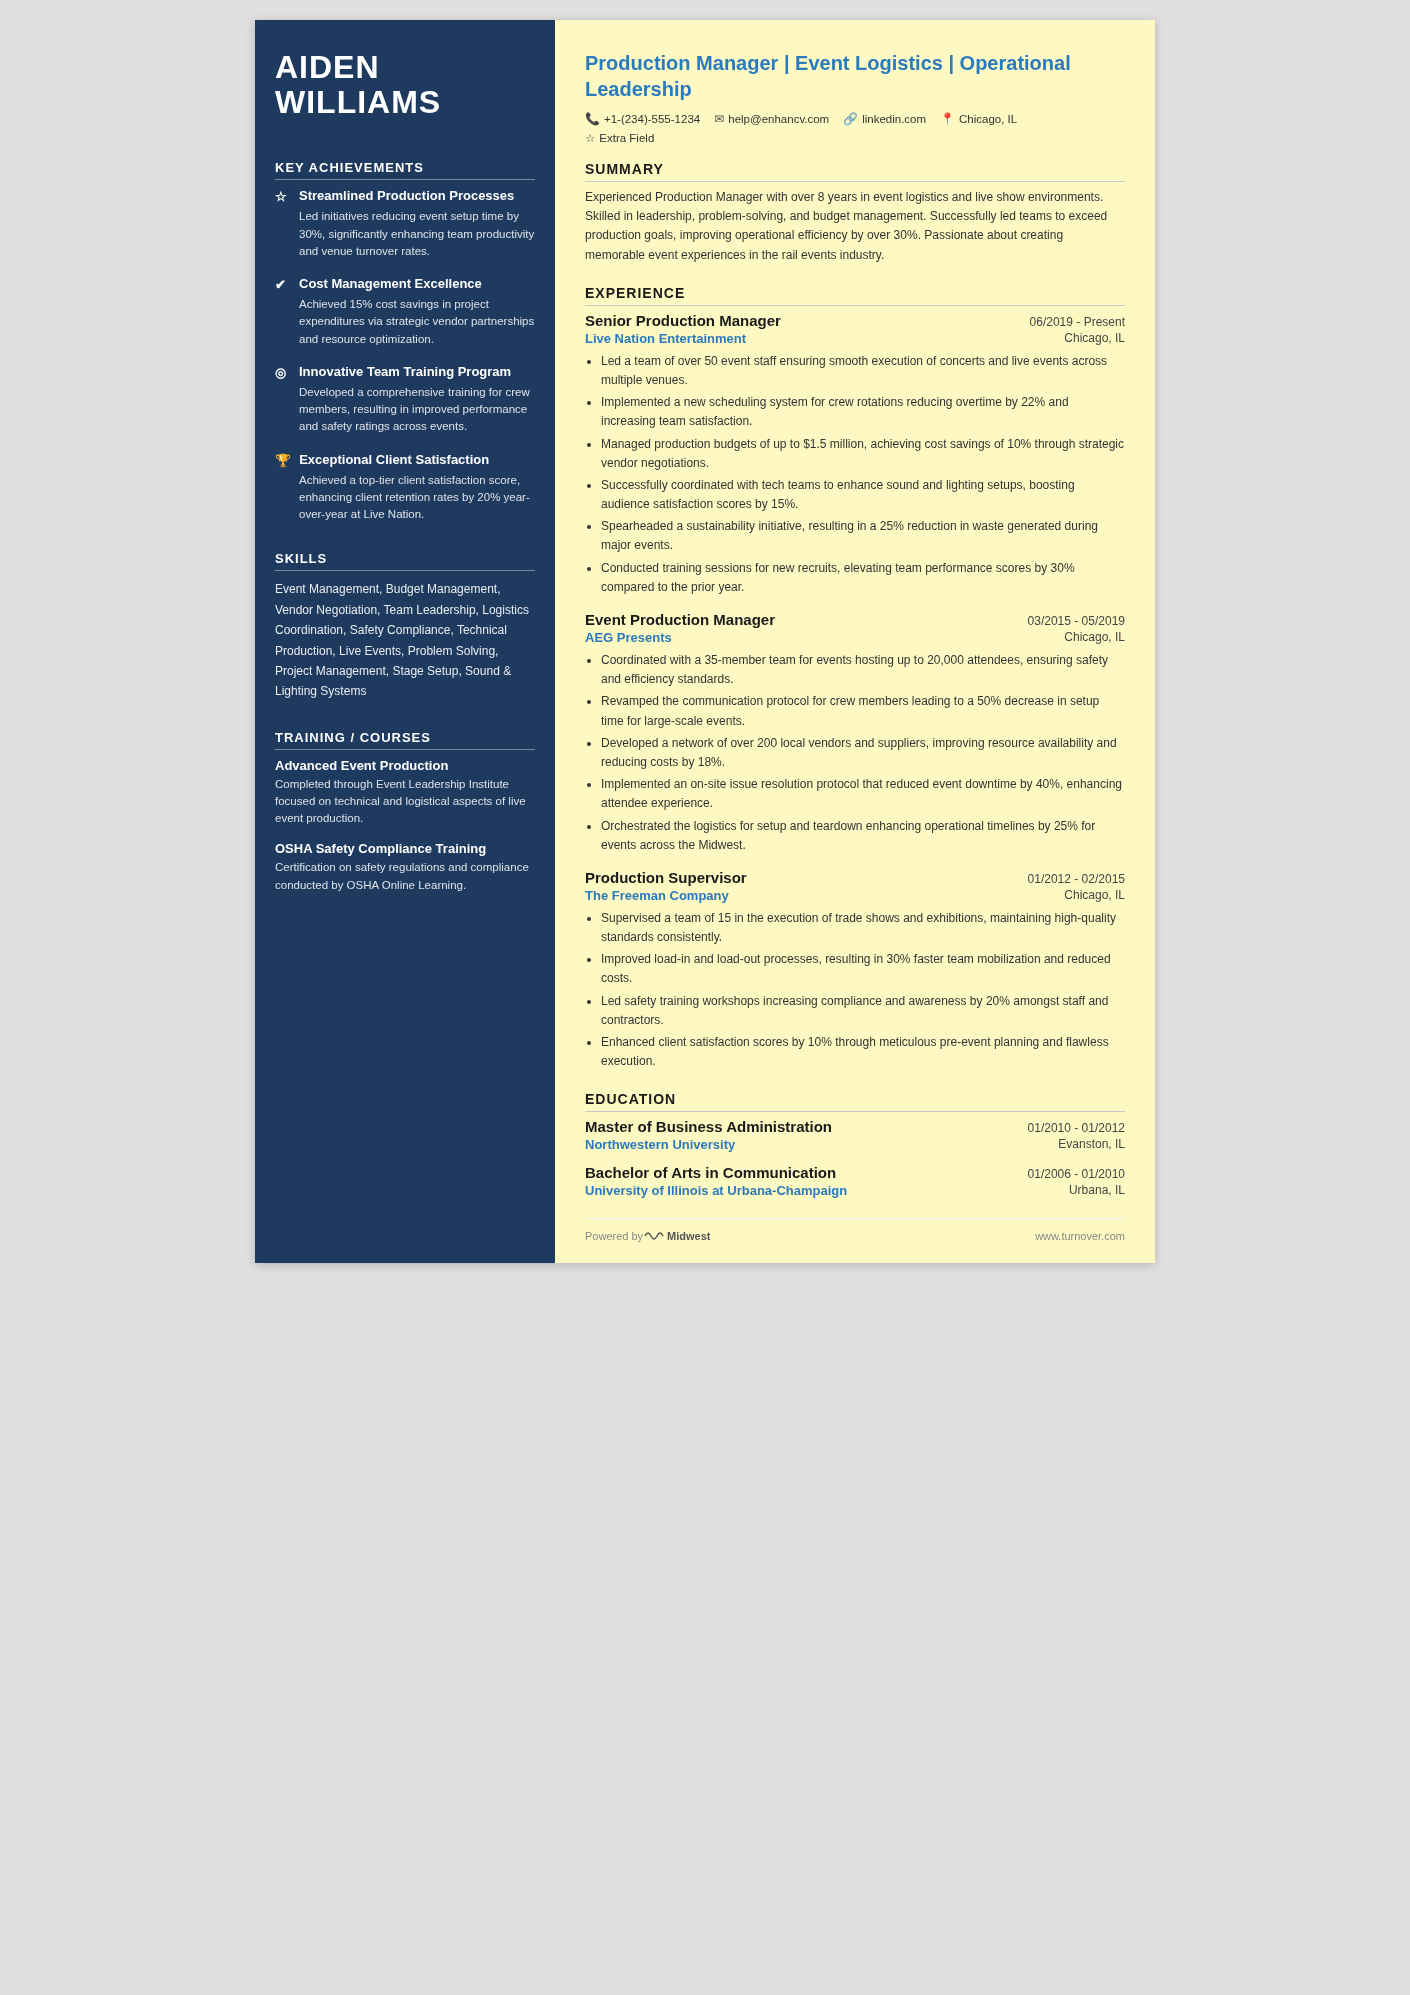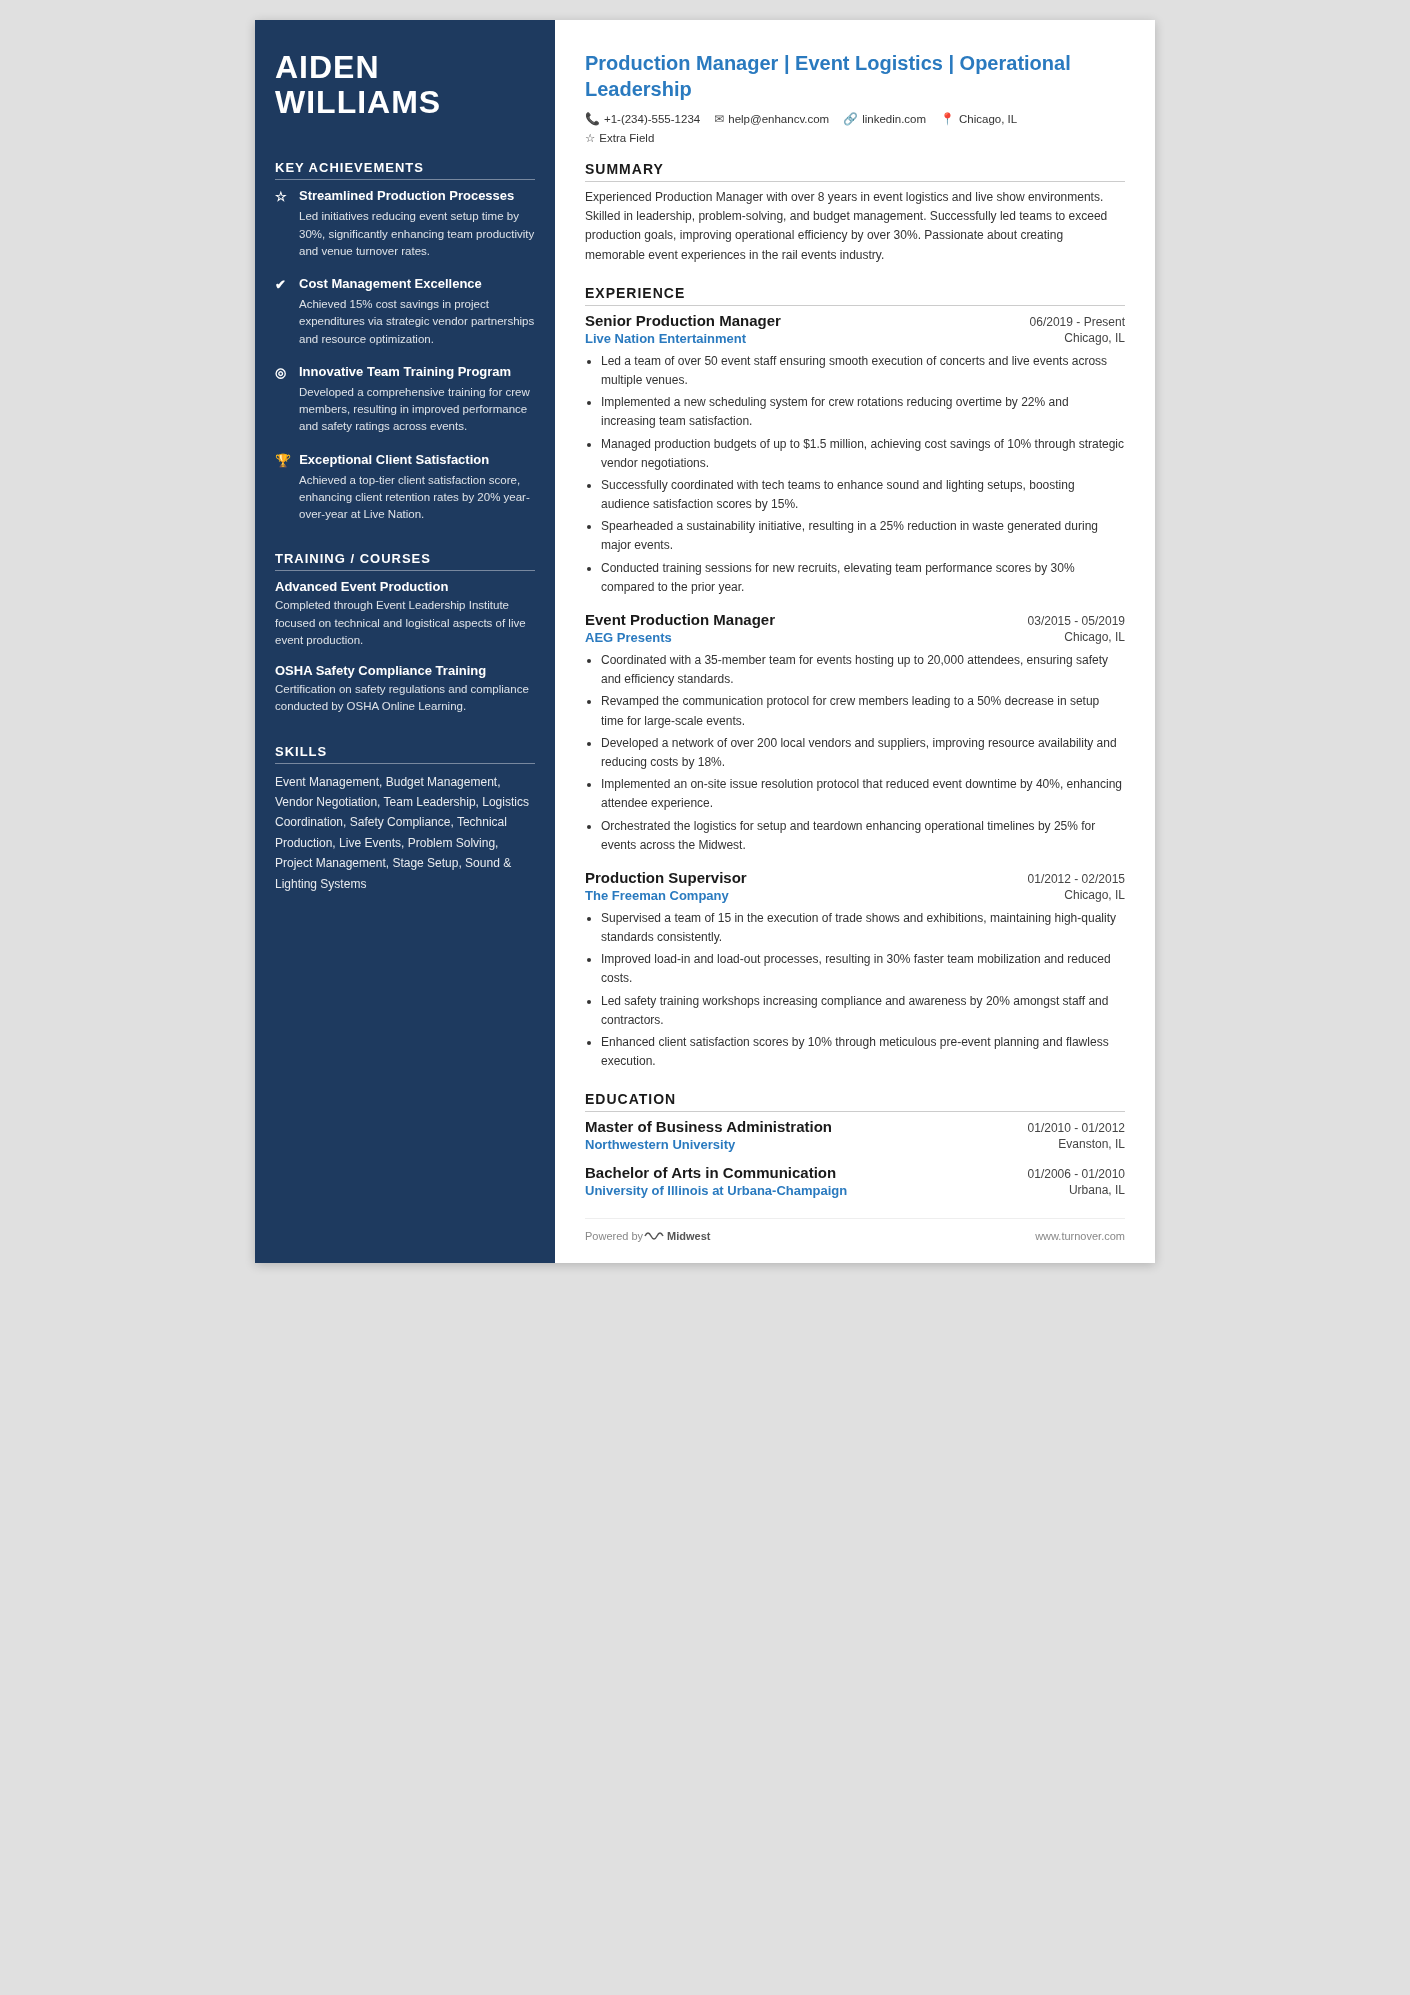--- a/index.html
+++ b/index.html
@@ -6,21 +6,21 @@
     body {
       font-family: Arial, sans-serif;
       background: #e0e0e0;
       display: flex;
       justify-content: center;
       align-items: flex-start;
       padding: 20px;
     }
     .resume {
       width: 900px;
-      background: #ffffff;
+      background: #fef9c3;
       display: flex;
       box-shadow: 0 2px 10px rgba(0,0,0,0.2);
     }
     
     .sidebar {
       width: 300px;
       min-width: 300px;
       background: #1e3a5f;
       color: white;
       padding: 30px 20px;
@@ -242,36 +242,36 @@
     <div class="achievement-header">
       <span class="achievement-icon">🏆</span>
       <span>Exceptional Client Satisfaction</span>
     </div>
     <div class="achievement-desc">Achieved a top-tier client satisfaction score, enhancing client retention rates by 20% year-over-year at Live Nation.</div>
   </div>
         </div>
     </div>
 
     <div class="sidebar-section">
+      <div class="sidebar-section-title">SKILLS</div>
+      <div class="skills-text">Event Management, Budget Management, Vendor Negotiation, Team Leadership, Logistics Coordination, Safety Compliance, Technical Production, Live Events, Problem Solving, Project Management, Stage Setup, Sound &amp; Lighting Systems</div>
+    </div>
+
+    <div class="sidebar-section">
       <div class="sidebar-section-title">TRAINING / COURSES</div>
       <div id="training-list">
           <div class="training-item">
     <div class="training-title">Advanced Event Production</div>
     <div class="training-desc">Completed through Event Leadership Institute focused on technical and logistical aspects of live event production.</div>
   </div>
           <div class="training-item">
     <div class="training-title">OSHA Safety Compliance Training</div>
     <div class="training-desc">Certification on safety regulations and compliance conducted by OSHA Online Learning.</div>
   </div>
         </div>
-    </div>
-
-    <div class="sidebar-section">
-      <div class="sidebar-section-title">SKILLS</div>
-      <div class="skills-text">Event Management, Budget Management, Vendor Negotiation, Team Leadership, Logistics Coordination, Safety Compliance, Technical Production, Live Events, Problem Solving, Project Management, Stage Setup, Sound &amp; Lighting Systems</div>
     </div>
   </div>
 
   <div class="main">
     <div class="main-headline">Production Manager | Event Logistics | Operational Leadership</div>
 
     <div class="contact-row">
       <span class="contact-item">
         <span class="contact-icon">📞</span>
         <span>+1-(234)-555-1234</span>

